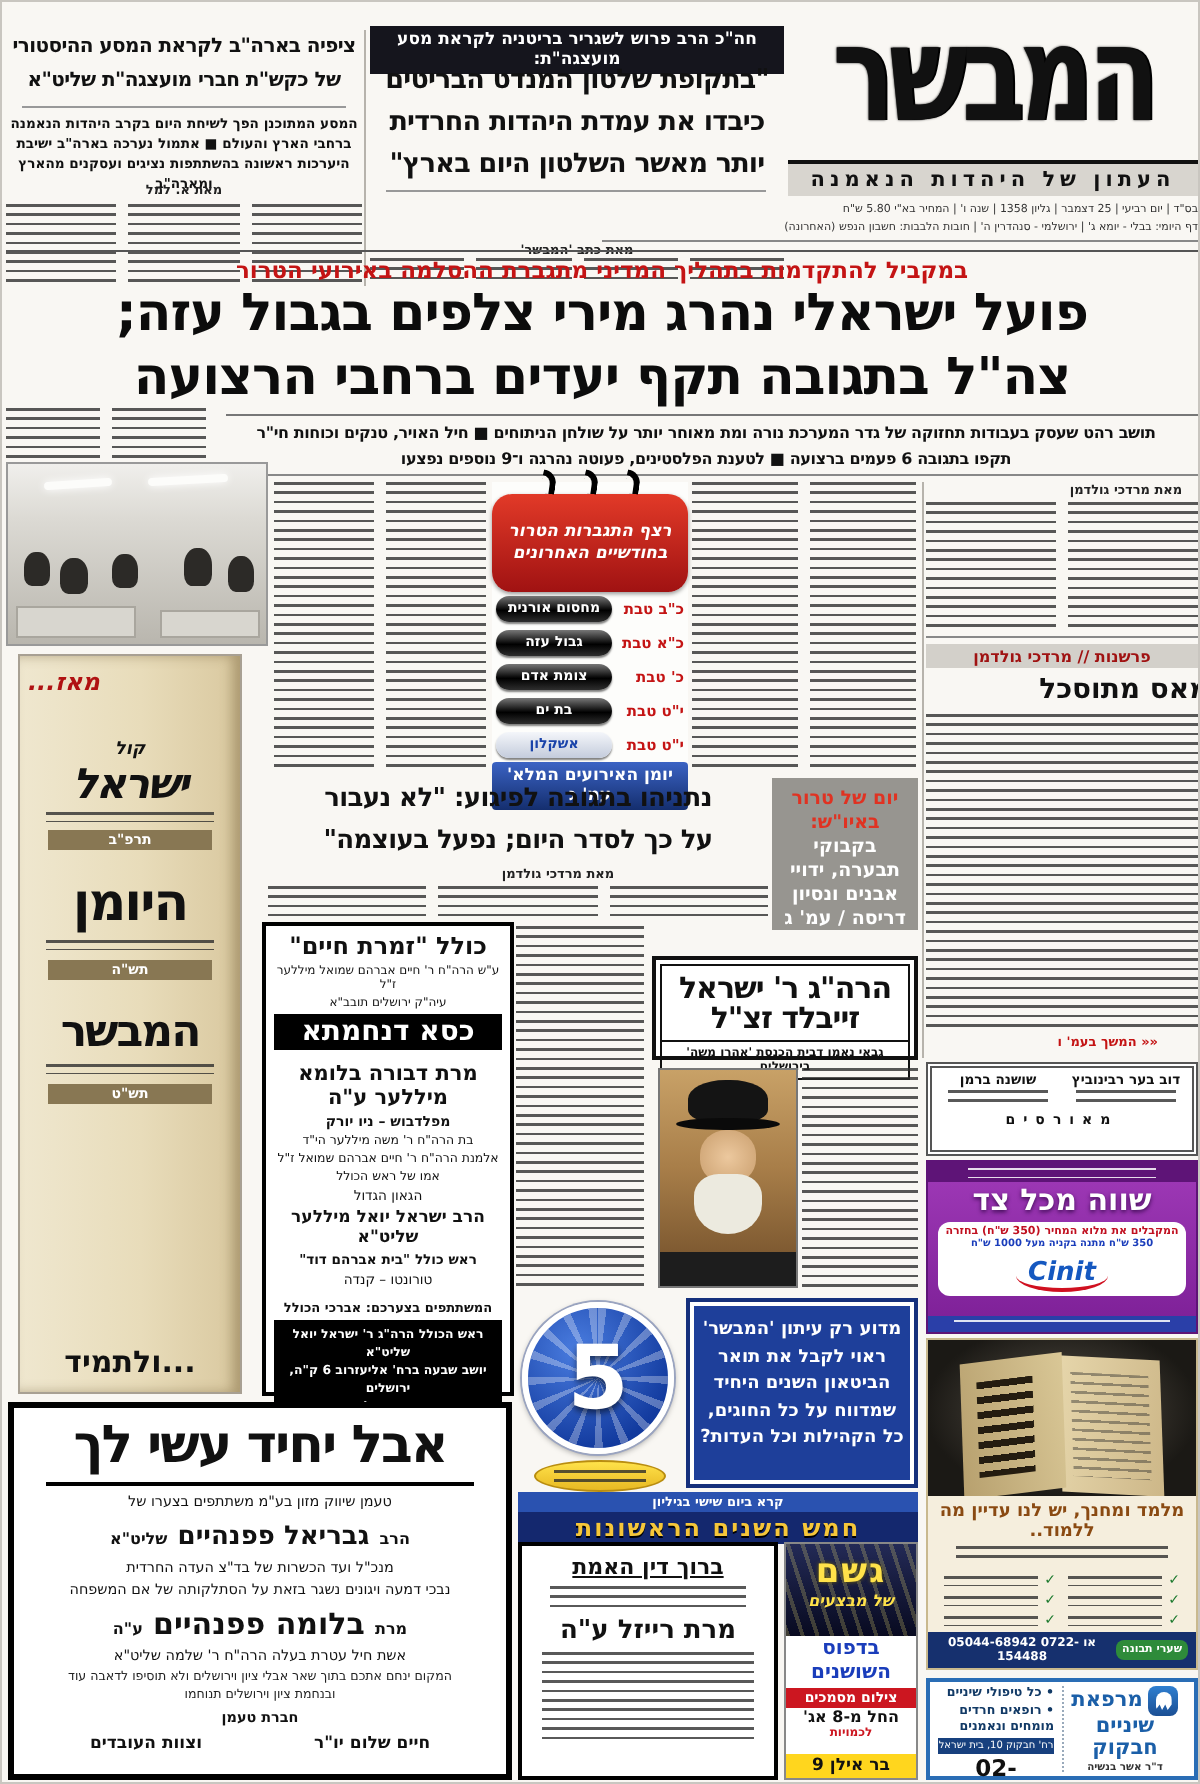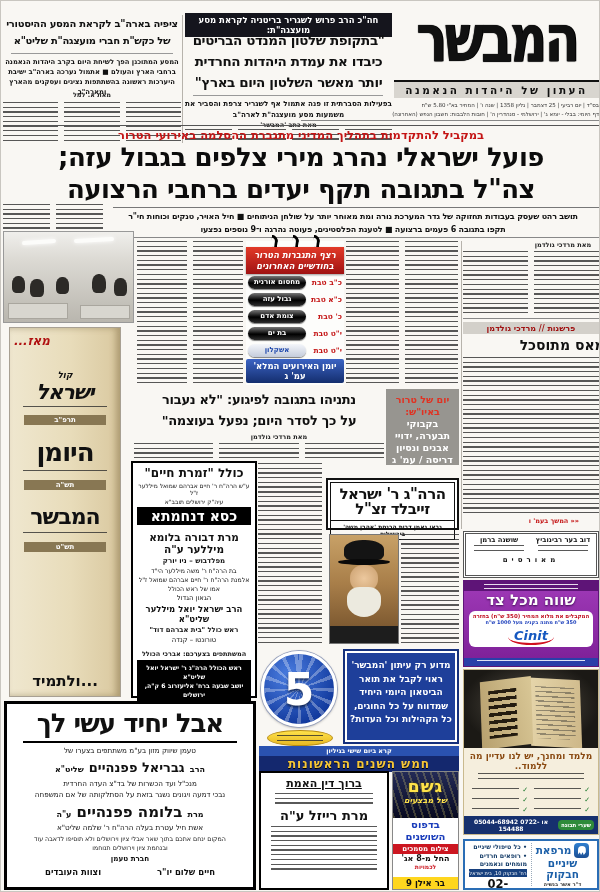--- a/index.html
+++ b/index.html
@@ -25,21 +25,21 @@
   .kicker-bar{background:#15151d;color:#fff;font-size:8.5px;font-weight:bold;padding:2px 0;}
   .red-kicker{color:#c41414;font-weight:bold;font-size:11.5px;}
   .main-head{font-size:26px;font-weight:bold;letter-spacing:-0.5px;line-height:32px;color:#0c0c0c;}
   .sub-head{font-size:8px;font-weight:bold;letter-spacing:-0.2px;line-height:13px;}
   .byline{font-size:6.5px;font-weight:bold;color:#222;}
   
   .info{background:#fdfdfb;}
   .rings{display:flex;justify-content:center;gap:14px;height:12px;margin-top:-6px;}
   .ring{width:7px;height:12px;border-right:3px solid #000;border-top:3px solid #000;border-radius:0 7px 0 0;transform:rotate(8deg);}
   .info-head{background:linear-gradient(180deg,#e23a28,#a01212);color:#fff;font-weight:bold;font-style:italic;
-             font-size:8.5px;line-height:10.5px;border-radius:0;padding:3px 2px;box-shadow:0 1px 2px rgba(0,0,0,.4);}
+             font-size:8.5px;line-height:10.5px;border-radius:10px;padding:14px 2px;box-shadow:0 1px 2px rgba(0,0,0,.4);}
   .trow{display:flex;align-items:center;gap:3px;height:17px;padding:0 2px;}
   .tdate{width:33px;color:#c41414;font-weight:bold;font-size:7.5px;text-align:right;}
   .tbar{flex:1;height:13px;border-radius:8px;background:linear-gradient(180deg,#777 0%,#000 55%,#2e2e2e 100%);
         color:#fff;font-size:7px;font-weight:bold;text-align:center;line-height:13px;box-shadow:0 1px 1px rgba(0,0,0,.5);}
   .tbar.lt{background:linear-gradient(180deg,#f4f6fa,#c4ccdc);color:#1a44aa;}
   .info-foot{background:linear-gradient(180deg,#3b63c4,#142e6e);color:#fff;font-size:8.5px;font-weight:bold;
              text-align:center;padding:2px 0;border-radius:2px;}
   
   .graybox{background:#979590;padding:5px 4px;text-align:center;font-weight:bold;line-height:12px;font-size:9.5px;}
   .graybox .rd{color:#e03222;}
@@ -176,21 +176,20 @@
     <div class="gk"></div>
       <div class="gk"></div>
       <div class="gk"></div>
   </div>
 
   <div class="abs vrule" style="left:181px;top:14px;height:128px;"></div>
 
   <div class="abs ctr kicker-bar" style="left:184px;top:12px;width:207px;">חה"כ הרב פרוש לשגריר בריטניה לקראת מסע מועצגה"ת:</div>
   <div class="abs ctr b" style="left:184px;top:29px;width:207px;font-size:13.5px;line-height:21px;letter-spacing:-0.4px;">"בתקופת שלטון המנדט הבריטים כיבדו את עמדת היהדות החרדית יותר מאשר השלטון היום בארץ"</div>
   <div class="abs hrule" style="left:192px;top:94px;width:190px;background:#999;"></div>
-  <div class="abs ctr b" style="left:184px;top:97px;width:207px;font-size:7.2px;line-height:11px;">בפעילות הסברתית זו פנה אתמול אף לשגריר צרפת והסביר את משמעות מסע מועצגה"ת לארה"ב</div>
   <div class="abs ctr byline" style="left:184px;top:120px;width:207px;">מאת כתב 'המבשר'</div>
   <div class="abs cols" style="left:184px;top:128px;width:207px;height:13px;">
     <div class="gk"></div>
       <div class="gk"></div>
       <div class="gk"></div>
       <div class="gk"></div>
   </div>
 
   <div class="abs ctr logo" style="left:393px;top:4px;width:205px;">המבשר</div>
   <div class="abs ctr logo-sub" style="left:393px;top:79px;width:205px;">העתון של היהדות הנאמנה</div>
@@ -460,21 +459,21 @@
       <div class="fivenum">5</div>
     </div>
     <div class="ribbon">
         <div class="gk"></div>
       </div>
   </div>
 
   <div class="abs bluebox" style="left:342px;top:648px;width:116px;height:95px;">
     <div>מדוע רק עיתון 'המבשר'</div>
     <div>ראוי לקבל את תואר</div>
-    <div>הביטאון היומי היחיד</div>
+    <div>הביטאון השנים היחיד</div>
     <div>שמדווח על כל החוגים,</div>
     <div>כל הקהילות וכל העדות?</div>
   </div>
 
   <div class="abs" style="left:258px;top:745px;width:200px;">
     <div class="strip1">קרא ביום שישי בגיליון</div>
     <div class="strip2">חמש השנים הראשונות</div>
   </div>
 
   <div class="abs reizel" style="left:258px;top:770px;width:130px;height:119px;">

